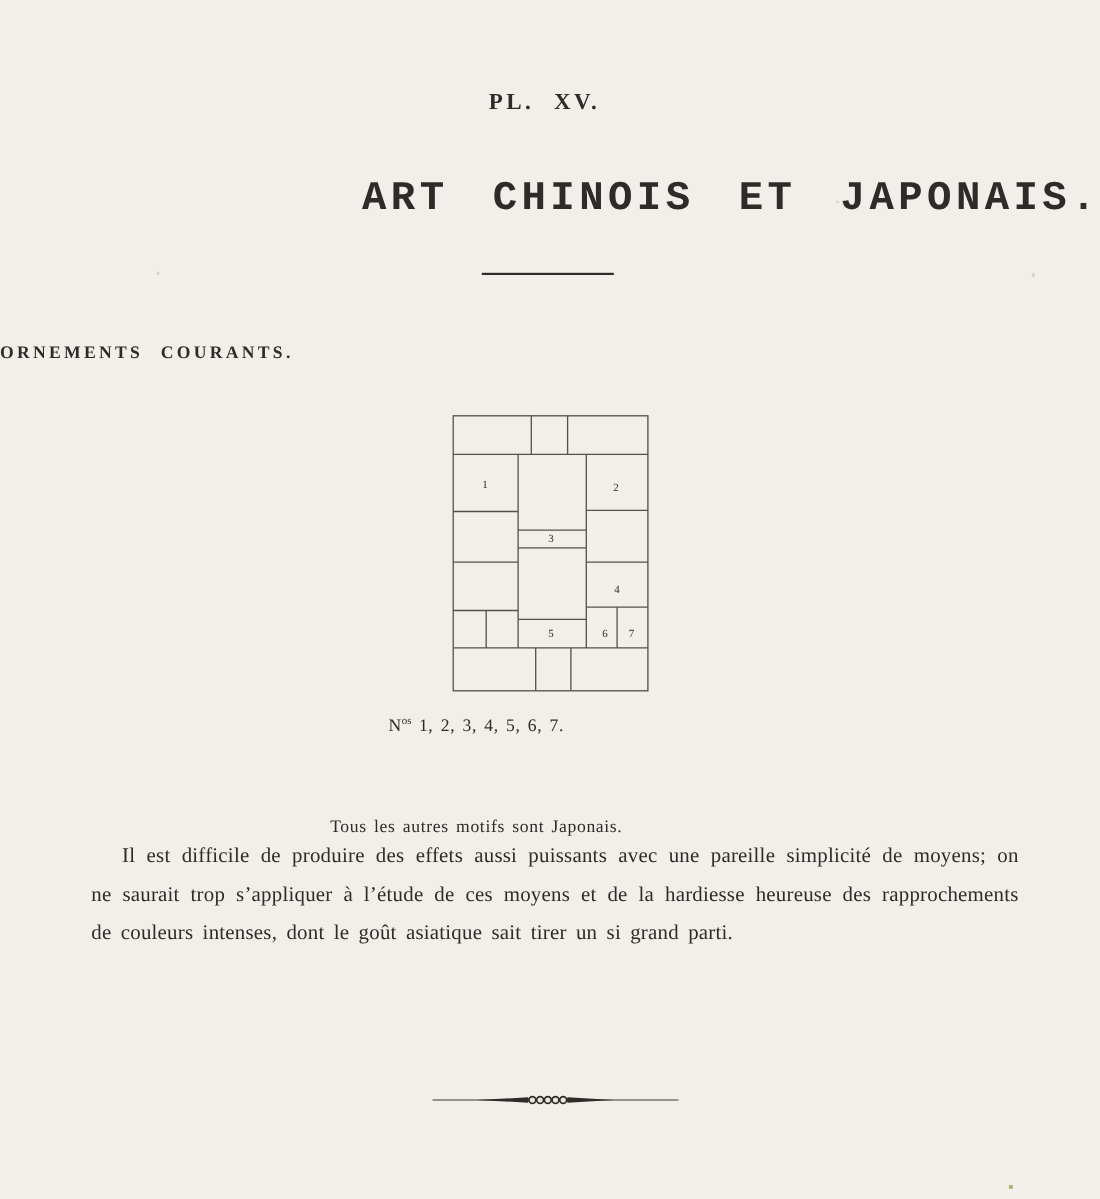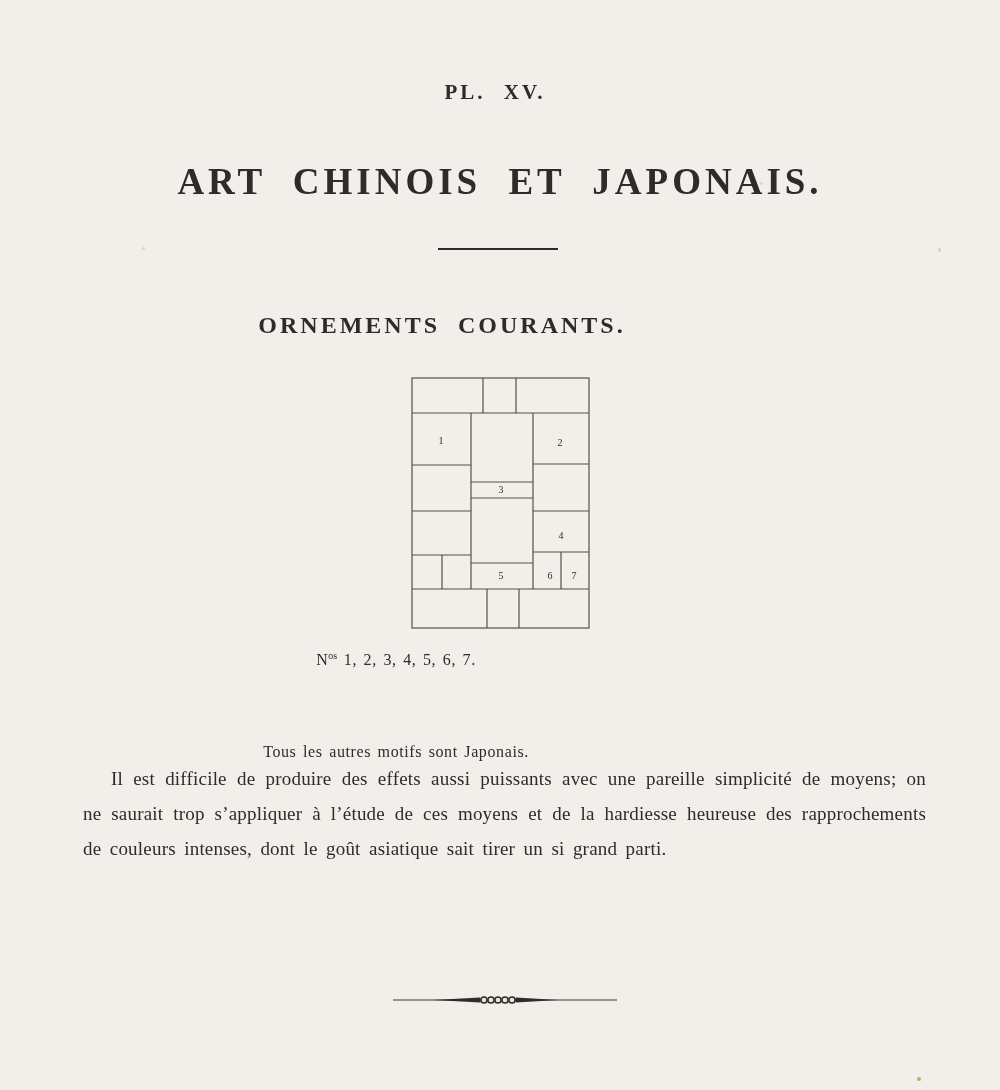--- a/index.html
+++ b/index.html
@@ -28,45 +28,44 @@
   .speck.s4{left:938px;top:248px;width:3px;height:4px;background:#d8d2c2;}
 
   .plate-number{
     position:absolute;left:0;top:80px;width:990px;
     text-align:center;
     font-size:21px;font-weight:bold;
     letter-spacing:3px;word-spacing:10px;
   }
   .main-title{
     position:absolute;left:0;top:160px;width:1000px;
-    text-align:center;
+    text-align:right;
     font-size:37px;font-weight:bold;
-    letter-spacing:4px;word-spacing:14px;
+    letter-spacing:4px;word-spacing:14px;font-family:Liberation Mono, monospace;
   }
   .title-rule{
     position:absolute;left:438px;top:248px;
     width:120px;height:2px;
     background:var(--ink);
   }
   .subtitle{
     position:absolute;left:0;top:312px;width:884px;
-    text-align:center;
-    font-size:24px;font-weight:bold;
+    font-size:16px;font-weight:bold;
     letter-spacing:3px;word-spacing:9px;
   }
   .figure-svg{
     position:absolute;left:411px;top:377px;
   }
   .figure-svg text{
     font-family:"Liberation Serif","DejaVu Serif",serif;
     font-size:10px;fill:var(--ink);
   }
   .caption{
     position:absolute;left:0;width:792px;text-align:center;
-    font-size:16px;letter-spacing:0.6px;word-spacing:2px;
+    font-size:16px;letter-spacing:0.6px;word-spacing:2px;padding-left:37px;
   }
   .caption.l1{top:650px;}
   .caption.l2{top:681px;}
   .caption.l3{top:711px;margin-top:32px;}
   .caption sup{font-size:10px;vertical-align:super;letter-spacing:0;}
   .body-paragraph{
     position:absolute;left:83px;top:761px;width:843px;
     font-size:19px;line-height:35px;
     text-align:justify;text-indent:28px;
     word-spacing:3.5px;letter-spacing:0.2px;

